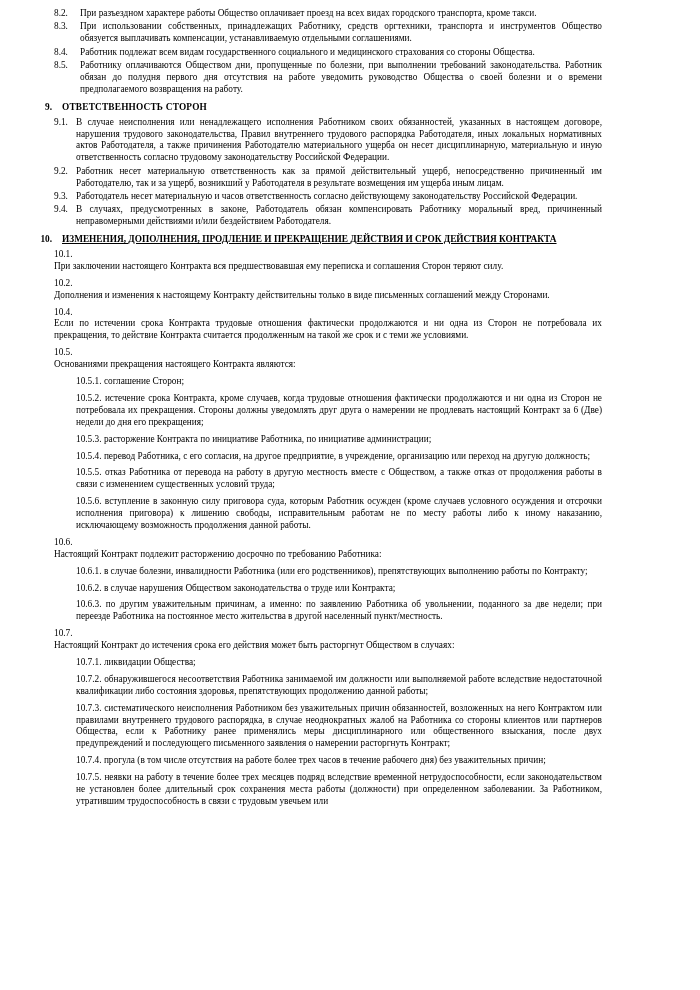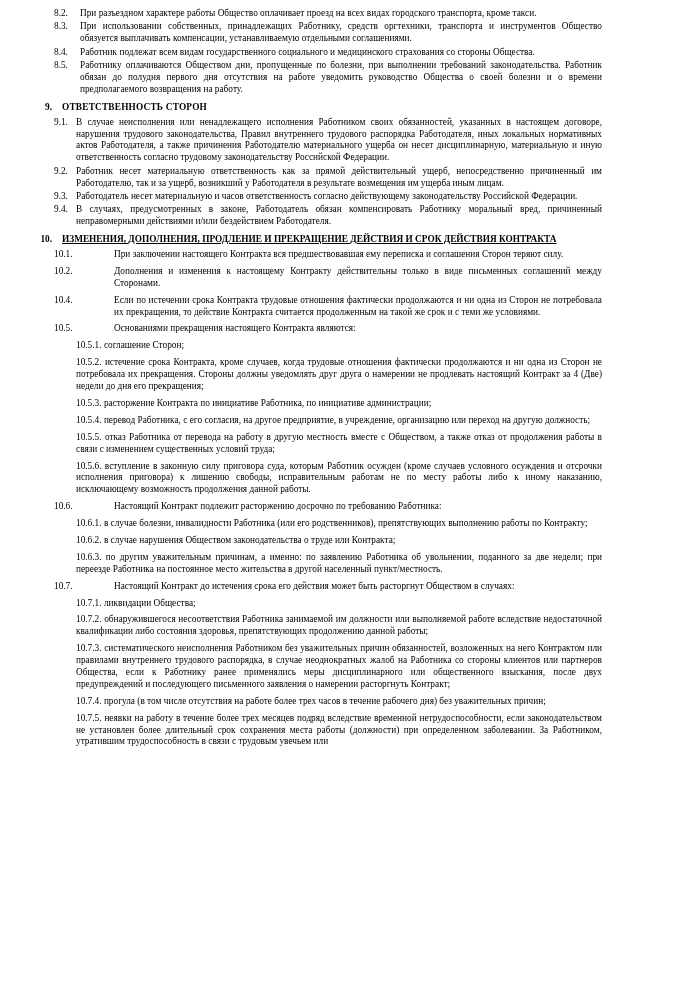--- a/index.html
+++ b/index.html
@@ -67,21 +67,21 @@
     text-decoration: none;
     letter-spacing: 0.2px;
   }
 
   
   .clause9 { padding-left: 38px; }
   .clause9 .num { width: 22px; }
   .clause9 .txt { padding-left: 0px; }
 
   
-  .clause10 { padding-left: 38px; margin-bottom: 5px; }
+  .clause10 { padding-left: 38px; margin-bottom: 5px; flex-direction: column; }
   .clause10 .num { width: 60px; }
   .clause10 .txt { padding-left: 0; }
 
   
   .sub { padding-left: 60px; margin-bottom: 5px; }
   .sub .txt { }
 </style>
 </head>
 <body>
 
@@ -140,21 +140,21 @@
         <div class="txt">Если по истечении срока Контракта трудовые отношения фактически продолжаются и ни одна из Сторон не потребовала их прекращения, то действие Контракта считается продолженным на такой же срок и с теми же условиями.</div>
       </div>
       <div class="row clause10">
         <div class="num">10.5.</div>
         <div class="txt">Основаниями прекращения настоящего Контракта являются:</div>
       </div>
       <div class="row sub">
         <div class="txt">10.5.1. соглашение Сторон;</div>
       </div>
       <div class="row sub">
-        <div class="txt">10.5.2. истечение срока Контракта, кроме случаев, когда трудовые отношения фактически продолжаются и ни одна из Сторон не потребовала их прекращения. Стороны должны уведомлять друг друга о намерении не продлевать настоящий Контракт за 4 (Две) недели до дня его прекращения;</div>
+        <div class="txt">10.5.2. истечение срока Контракта, кроме случаев, когда трудовые отношения фактически продолжаются и ни одна из Сторон не потребовала их прекращения. Стороны должны уведомлять друг друга о намерении не продлевать настоящий Контракт за 6 (Две) недели до дня его прекращения;</div>
       </div>
       <div class="row sub">
         <div class="txt">10.5.3. расторжение Контракта по инициативе Работника, по инициативе администрации;</div>
       </div>
       <div class="row sub">
         <div class="txt">10.5.4. перевод Работника, с его согласия, на другое предприятие, в учреждение, организацию или переход на другую должность;</div>
       </div>
       <div class="row sub">
         <div class="txt">10.5.5. отказ Работника от перевода на работу в другую местность вместе с Обществом, а также отказ от продолжения работы в связи с изменением существенных условий труда;</div>
       </div>

